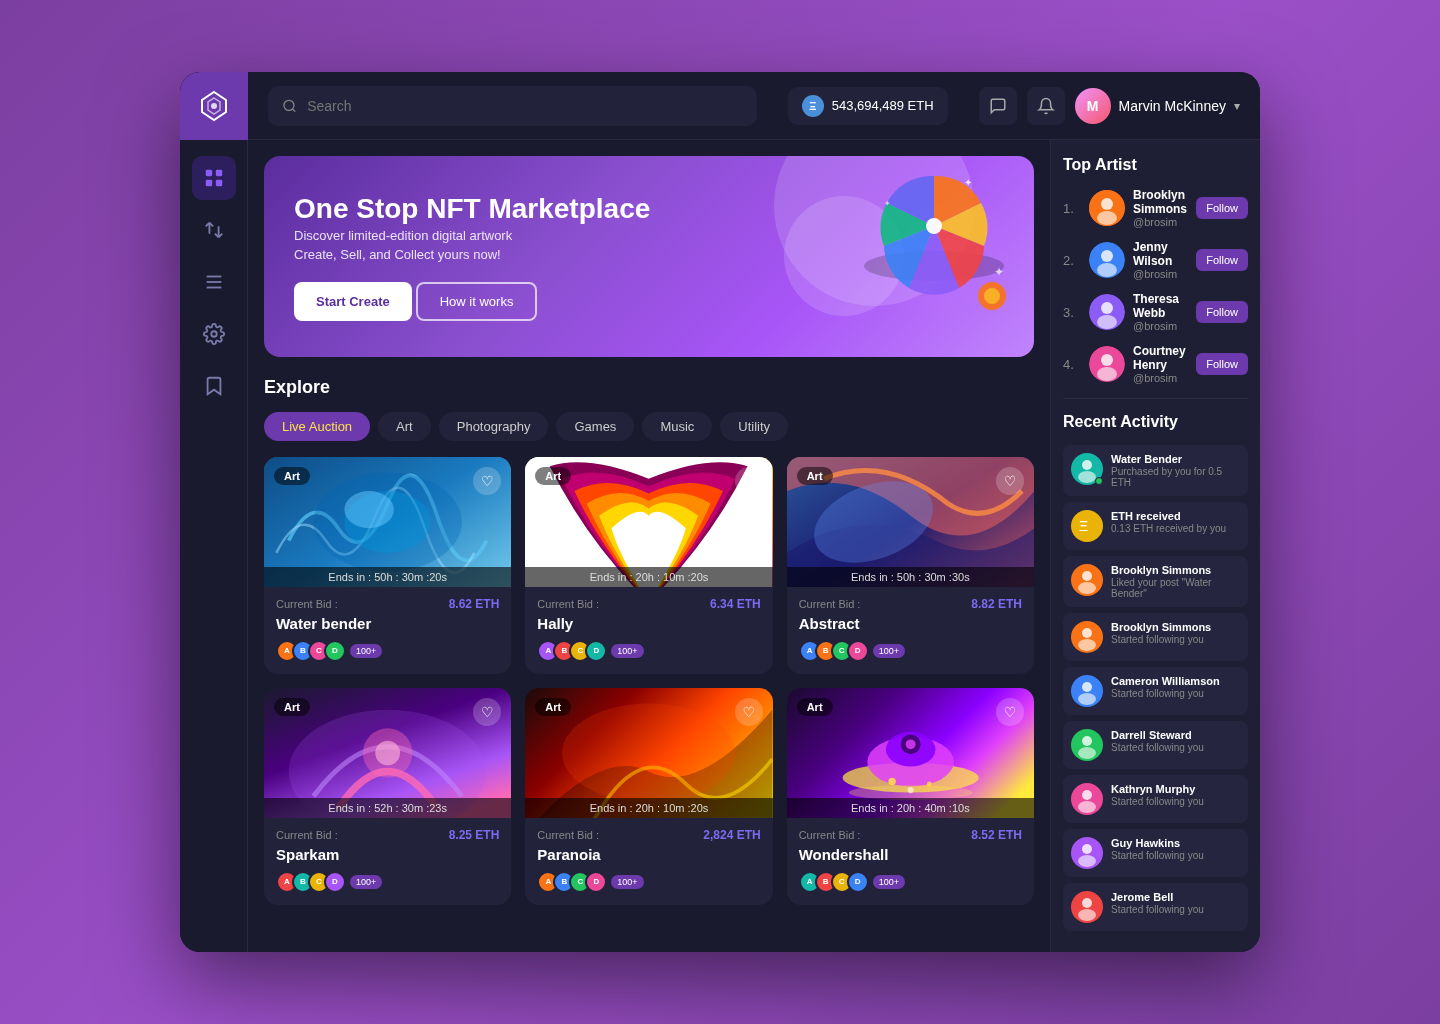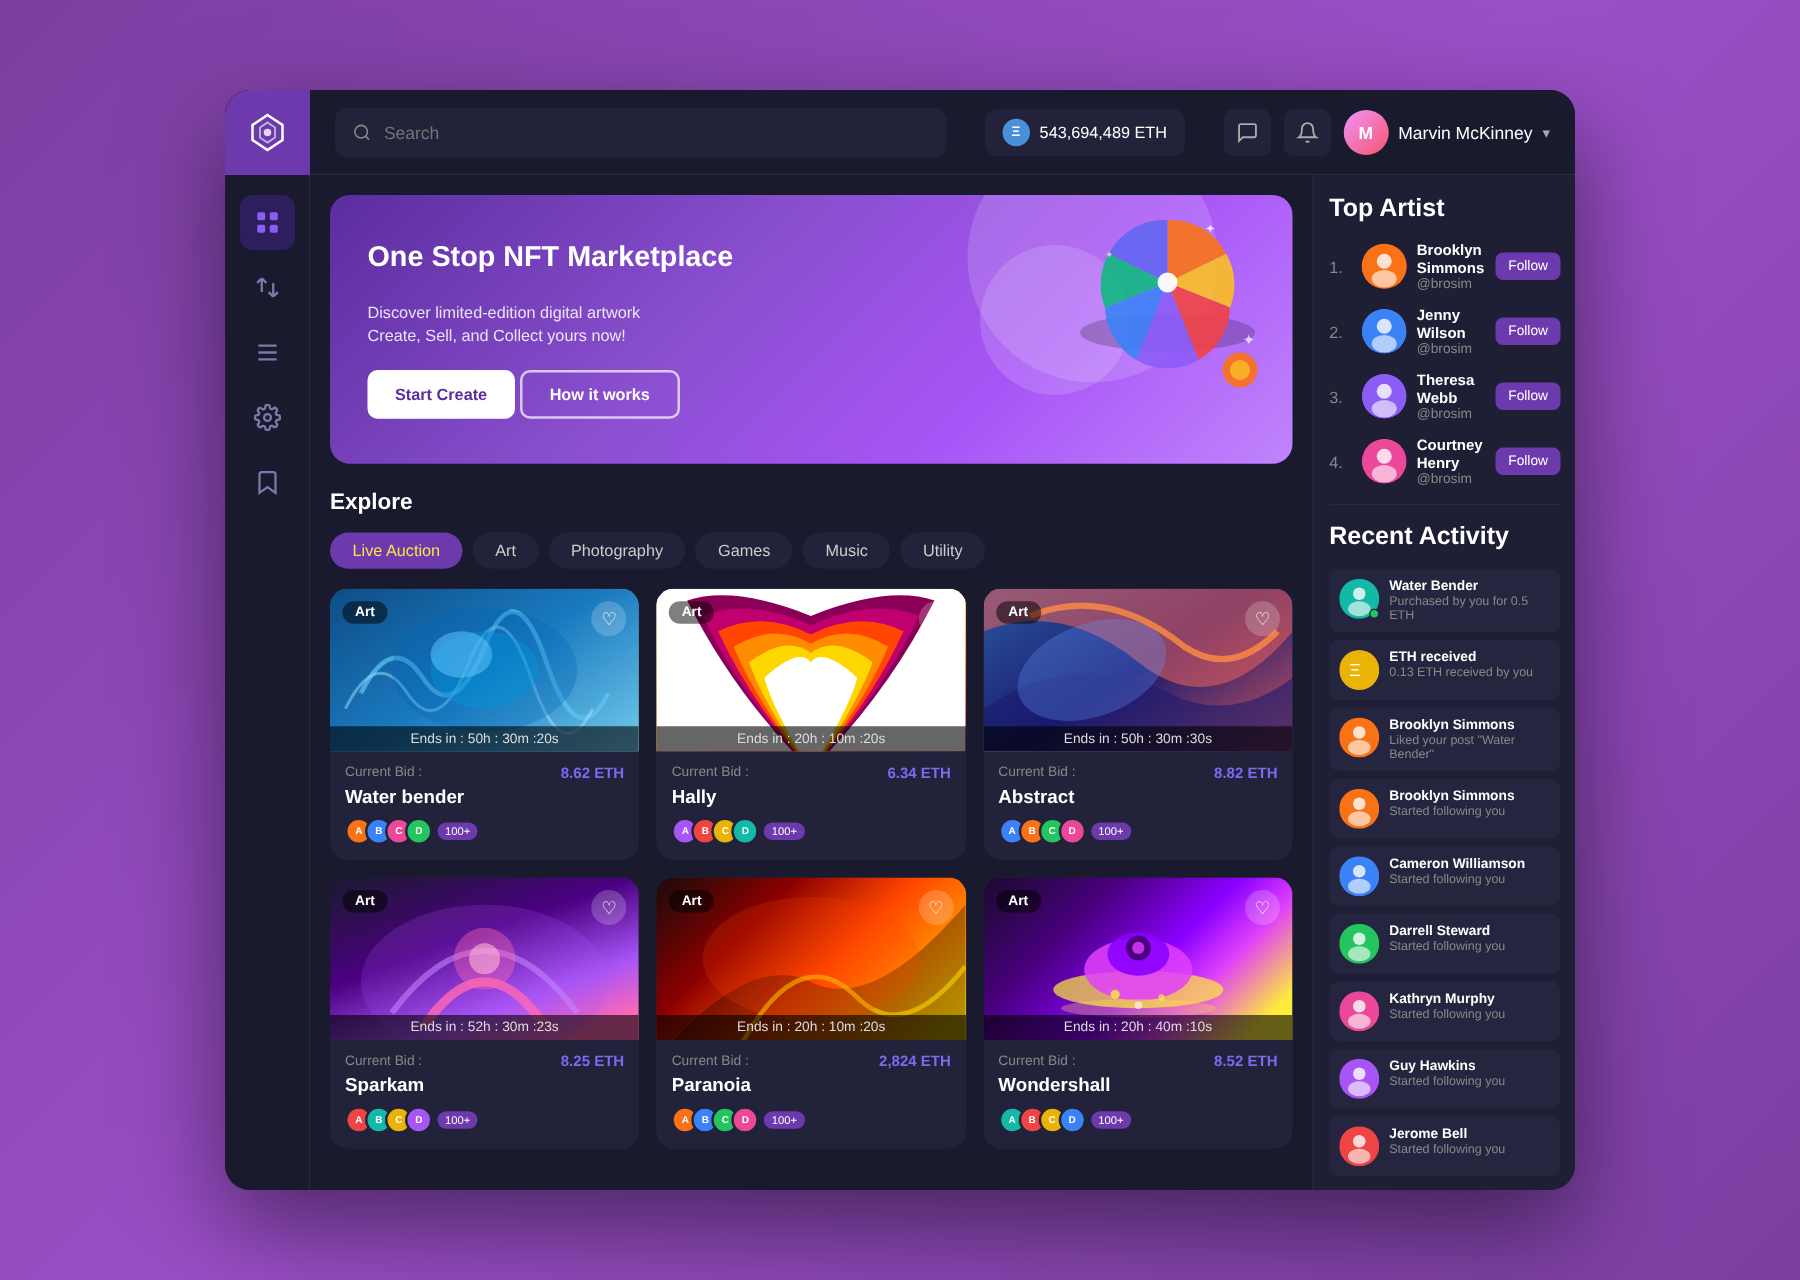--- a/index.html
+++ b/index.html
@@ -179,23 +179,23 @@
       background: linear-gradient(135deg, #5b2d9e 0%, #8a4fcf 40%, #a855f7 70%, #c084fc 100%);
       border-radius: 16px;
       padding: 36px 30px;
       position: relative;
       overflow: hidden;
       min-height: 190px;
       margin-bottom: 20px;
     }
     .hero-banner h1 {
       color: #fff;
-      font-size: 23px;
+      font-size: 28px;
       font-weight: 700;
-      margin-bottom: 22px;
+      margin-bottom: 2px;
       line-height: 1.2;
     }
     .hero-banner p {
       color: rgba(255,255,255,0.85);
       font-size: 13px;
       margin-bottom: 4px;
     }
     .hero-buttons {
       display: flex;
       gap: 4px;
@@ -211,21 +211,21 @@
       font-weight: 600;
       cursor: pointer;
     }
     .btn-outline {
       background: transparent;
       color: white;
       border: 2px solid rgba(255,255,255,0.7);
       border-radius: 8px;
       padding: 10px 22px;
       font-size: 13px;
-      font-weight: 700;
+      font-weight: 400;
       cursor: pointer;
     }
     .hero-art {
       position: absolute;
       right: 20px;
       top: 10px;
       width: 160px;
       height: 160px;
     }
     
@@ -367,21 +367,21 @@
       width: 210px;
       background: #1e1e34;
       border-left: 1px solid #2a2a3e;
       overflow-y: auto;
       padding: 16px 12px;
       flex-shrink: 0;
     }
     .right-panel::-webkit-scrollbar { width: 0; }
     .panel-title {
       color: #fff;
-      font-size: 20px;
+      font-size: 16px;
       font-weight: 700;
       margin-bottom: 14px;
     }
     .artist-item {
       display: flex;
       align-items: center;
       gap: 8px;
       margin-bottom: 12px;
     }
     .artist-num { color: #888; font-size: 13px; min-width: 18px; }

